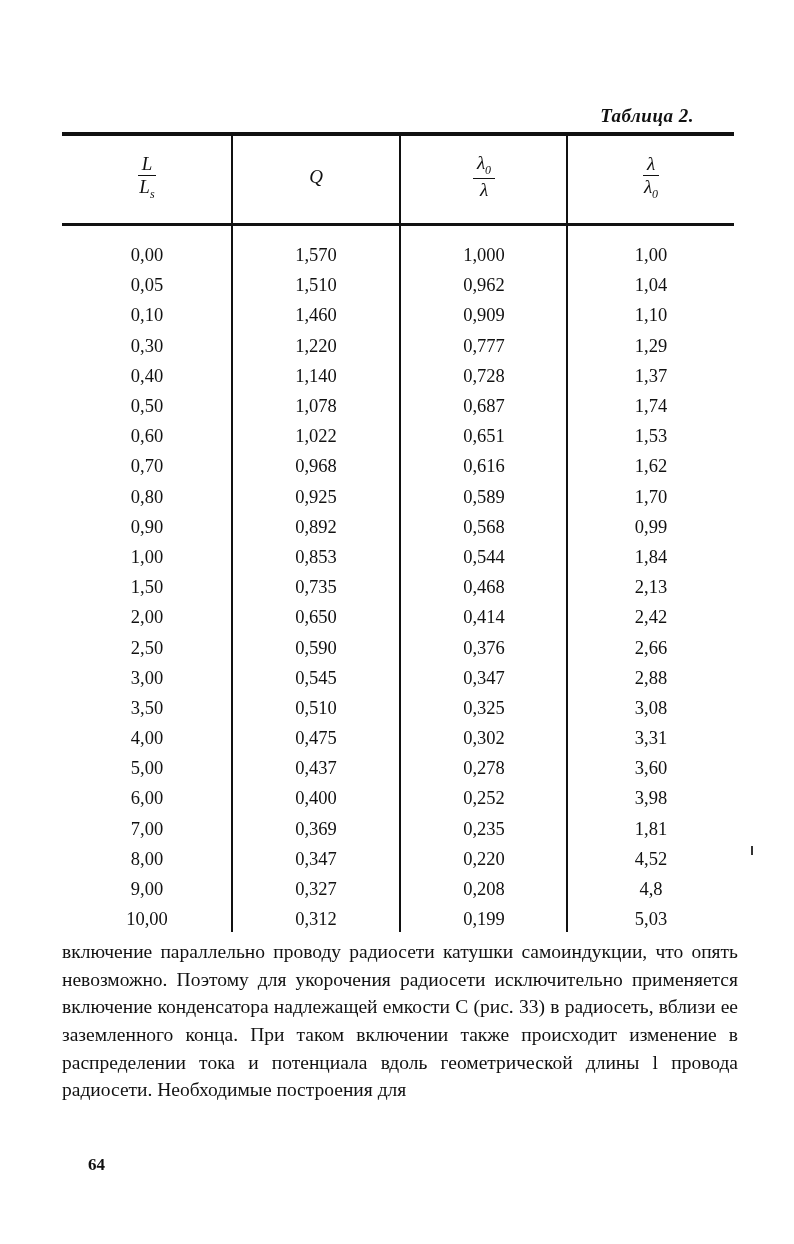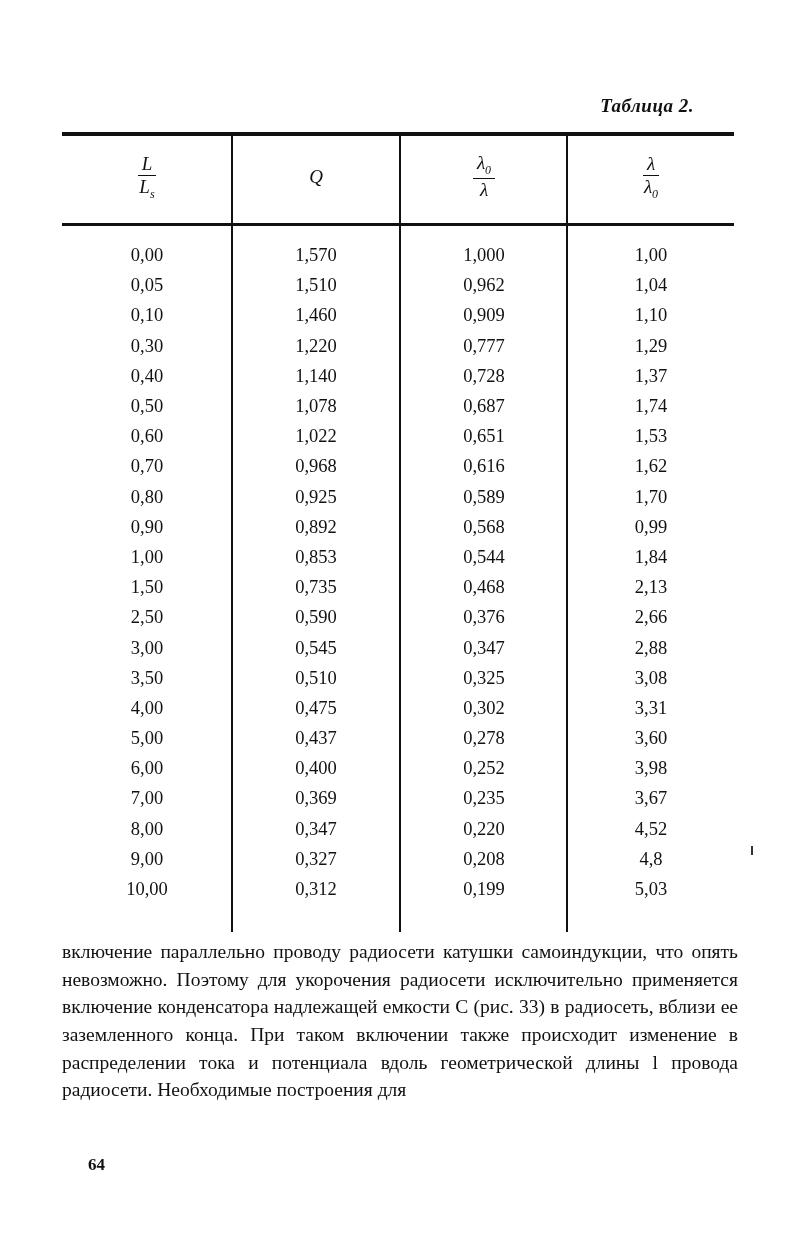--- a/index.html
+++ b/index.html
@@ -17,21 +17,21 @@
   }
   .page {
     position: absolute;
     left: 0; top: 0;
     width: 794px;
     height: 1244px;
   }
   .table-caption {
     position: absolute;
     right: 100px;
-    top: 95px;
+    top: 105px;
     font-style: italic;
     font-weight: bold;
     font-size: 19px;
     letter-spacing: 0.5px;
   }
   .table-wrap {
     position: absolute;
     left: 62px;
     top: 132px;
     width: 672px;
@@ -250,20 +250,26 @@
             <td>0,544</td>
             <td>1,84</td>
           </tr>
         <tr>
             <td>1,50</td>
             <td>0,735</td>
             <td>0,468</td>
             <td>2,13</td>
           </tr>
         <tr>
+            <td>2,00</td>
+            <td>0,650</td>
+            <td>0,414</td>
+            <td>2,42</td>
+          </tr>
+        <tr>
             <td>2,50</td>
             <td>0,590</td>
             <td>0,376</td>
             <td>2,66</td>
           </tr>
         <tr>
             <td>3,00</td>
             <td>0,545</td>
             <td>0,347</td>
             <td>2,88</td>
@@ -289,21 +295,21 @@
         <tr>
             <td>6,00</td>
             <td>0,400</td>
             <td>0,252</td>
             <td>3,98</td>
           </tr>
         <tr>
             <td>7,00</td>
             <td>0,369</td>
             <td>0,235</td>
-            <td>3,67</td>
+            <td>1,81</td>
           </tr>
         <tr>
             <td>8,00</td>
             <td>0,347</td>
             <td>0,220</td>
             <td>4,52</td>
           </tr>
         <tr>
             <td>9,00</td>
             <td>0,327</td>

